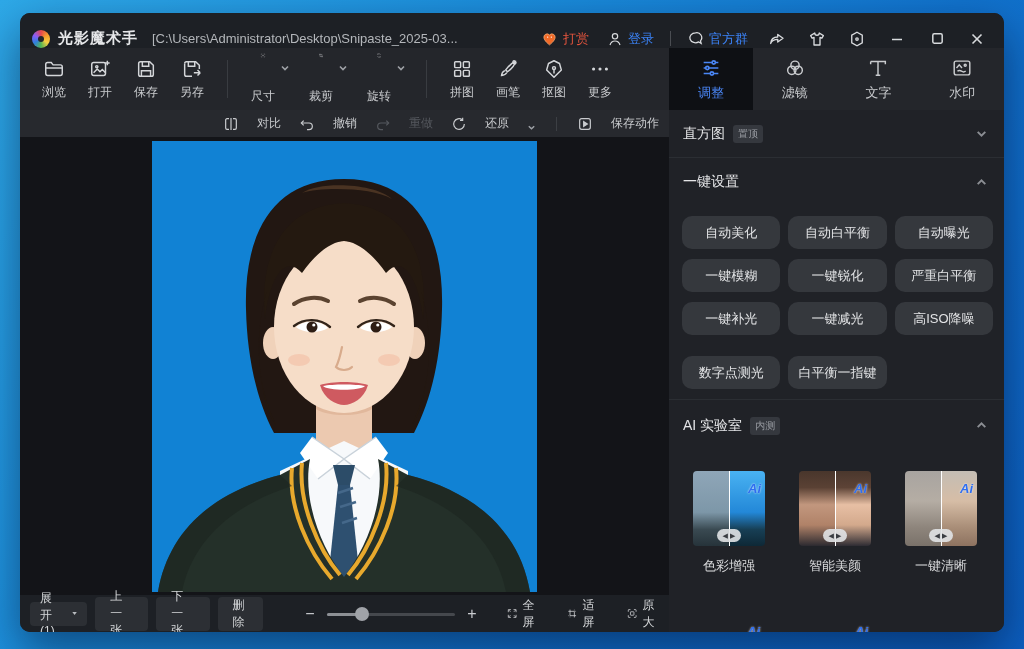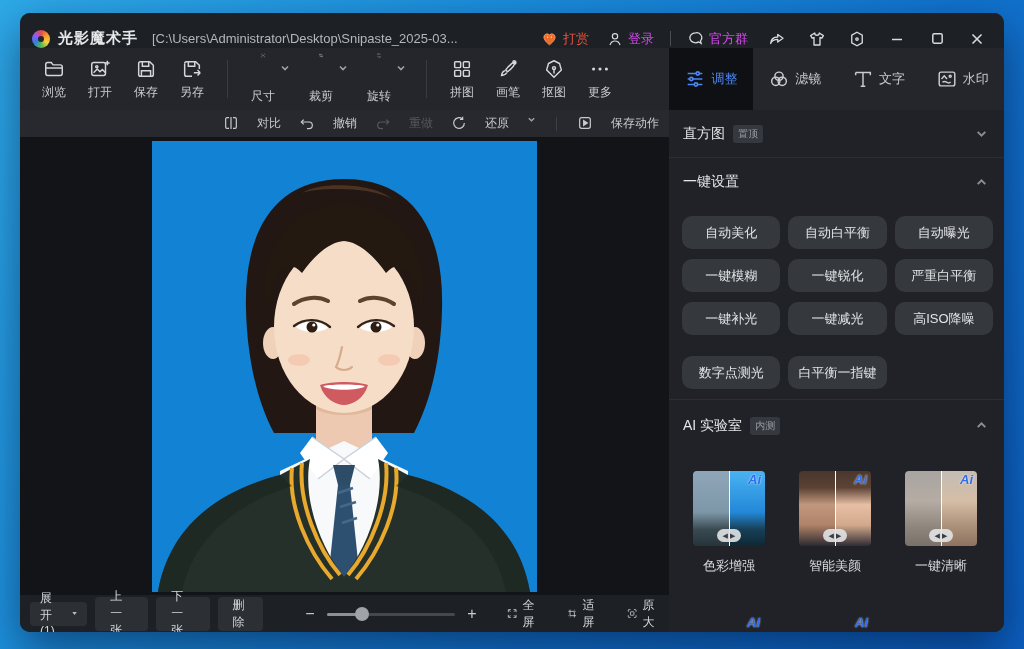--- a/index.html
+++ b/index.html
@@ -18,50 +18,50 @@
     background:#1d2025; color:#e6e7e9; }
   .app-logo { width:18px; height:18px; border-radius:50%; flex:none;
     background:conic-gradient(#e5484d,#f59e2c,#f5ce42,#53b552,#2f7fe0,#8b5cf6,#e5484d);
     position:relative; }
   .app-logo::after { content:""; position:absolute; left:6px; top:6px; width:6px; height:6px;
     border-radius:50%; background:#23262b; }
   .app-title { font-size:15px; font-weight:bold; margin-left:8px; letter-spacing:1px; }
   .file-path { font-size:13px; color:#b4b7bb; margin-left:14px; white-space:nowrap;
     overflow:hidden; max-width:390px; }
   .tb-right { margin-left:auto; display:flex; align-items:center; gap:6px; }
-  .tb-item { display:flex; align-items:center; gap:5px; font-size:13px; color:#d946ef;
+  .tb-item { display:flex; align-items:center; gap:5px; font-size:13px; color:#3b82f6;
     padding:4px 6px; border-radius:4px; cursor:default; }
   .tb-item.donate { color:#e8553e; }
   .tb-sep { width:1px; height:15px; background:#4a4d52; margin:0 4px; }
   .win-btn { width:34px; height:26px; display:flex; align-items:center; justify-content:center; }
   .ic { display:block; }
 
   
   .toolbar-row { height:62px; flex:none; display:flex; background:#24262b; }
   .main-toolbar { flex:1; display:flex; align-items:center; padding-left:11px; }
   .tool { position:relative; width:46px; height:52px; display:flex; flex-direction:column;
     align-items:center; justify-content:center; gap:4px; color:#c9cbce; font-size:12px;
     border-radius:5px; }
   .tool .chev { position:absolute; right:-4px; top:10px; }
   .tool.has-chev { margin-right:12px;gap:30px; }
   .t-sep { width:1px; height:38px; background:#393c41; margin:0 12px; }
 
   .panel-tabs { width:335px; flex:none; display:flex; background:#24262b; }
-  .ptab { flex:1; display:flex; flex-direction:row; align-items:center; justify-content:center;
+  .ptab { flex:1; display:flex; flex-direction:column; align-items:center; justify-content:center;
     gap:5px; font-size:13px; color:#c9cbce; }
   .ptab.active { background:#0e1014; color:#4a86f5; }
 
   
   .body { flex:1; display:flex; min-height:0; }
   .left-area { flex:1; display:flex; flex-direction:column; min-width:0; }
 
   .secondary-toolbar { height:27px; flex:none; background:#27292e; display:flex;
     align-items:center; justify-content:flex-end; padding-right:10px; gap:18px;
     font-size:12px; color:#c9cbce; }
-  .st-item { display:flex; align-items:flex-start; gap:18px; }
+  .st-item { display:flex; align-items:flex-end; gap:18px; }
   .st-item.disabled { color:#55585e; }
   .st-sep { width:1px; height:14px; background:#3c3f44; margin:0 2px; }
 
   .canvas { flex:1; background:#131418; display:flex; align-items:center; justify-content:center; }
   .photo { width:385px; height:451px; display:block; }
 
   .bottombar { height:37px; flex:none; background:#1d2025; display:flex; align-items:center;
     padding:0 10px; gap:8px; font-size:12px; color:#d6d8da; }
   .bb-btn { height:24px; background:#2c2f34; border-radius:4px; display:flex; align-items:center;
     justify-content:center; padding:17px 15px; font-size:12px; color:#d6d8da; }
@@ -94,21 +94,21 @@
     justify-content:center; font-size:13px; color:#e3e4e6; }
   .gbtn.row4 { margin-top:11px; }
 
   .ai-head { margin-top:2px; }
   .thumbs { display:flex; justify-content:space-between; padding:22px 26px 0 23px; }
   .thumb-wrap { display:flex; flex-direction:column; align-items:center; width:74px; }
   .thumb { position:relative; width:72px; height:75px; border-radius:4px; overflow:hidden;
     display:flex; }
   .thumb .half { flex:1; }
   .thumb .split { position:absolute; left:50%; top:0; width:1px; height:100%; background:#fff; }
-  .ai-badge { position:absolute; top:1px; right:4px; font-size:13px; font-weight:bold;
+  .ai-badge { position:absolute; top:10px; right:4px; font-size:13px; font-weight:bold;
     font-style:italic; color:#2f6ef0; text-shadow:0 0 2px rgba(255,255,255,.9); }
   .ba-pill { position:absolute; bottom:4px; left:50%; transform:translateX(-50%);
     width:24px; height:13px; background:rgba(225,227,230,.9); border-radius:7px;
     display:flex; align-items:center; justify-content:center; gap:2px; }
   .ba-pill span { font-size:7px; color:#3a3d42; line-height:1; }
   .thumb-label { margin-top:11px; font-size:13px; color:#d9dadc; }
 
   
   .ce-l { background:linear-gradient(180deg,#8fa6b8 0%,#7d97a8 55%,#3a4a52 78%,#26333a 100%); }
   .ce-r { background:linear-gradient(180deg,#49b2f2 0%,#2388d8 55%,#173f55 78%,#0e2836 100%); }

